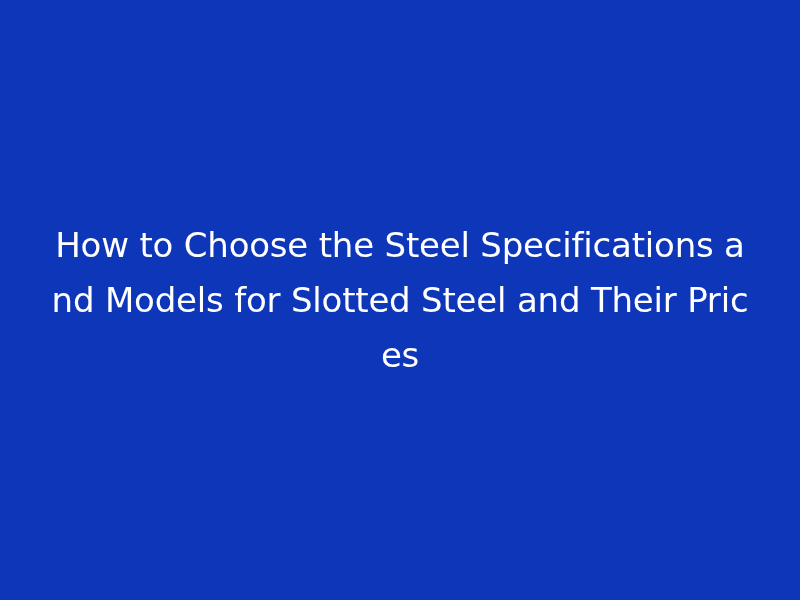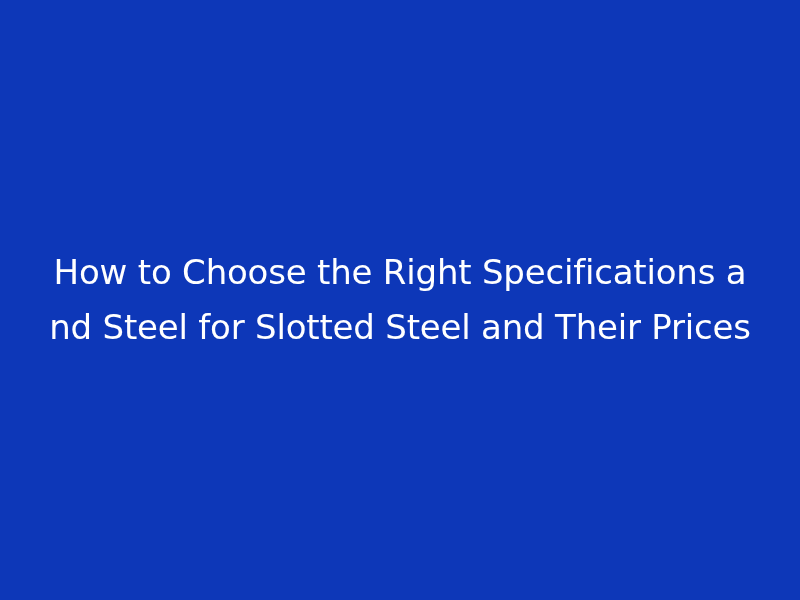--- a/index.html
+++ b/index.html
@@ -41,15 +41,15 @@
     word-break: break-all;       
     overflow-wrap: break-word;
     -webkit-font-smoothing: antialiased;
   }
 </style>
 </head>
 <body>
 
 <div class="banner">
 
-  <h1 class="banner-title">How to Choose the Right Specifications and Steel for Slotted Steel and Their Prices</h1>
+  <h1 class="banner-title">How to Choose the Steel Specifications and Models for Slotted Steel and Their Prices</h1>
 
 </div>
 
 </body></html>

